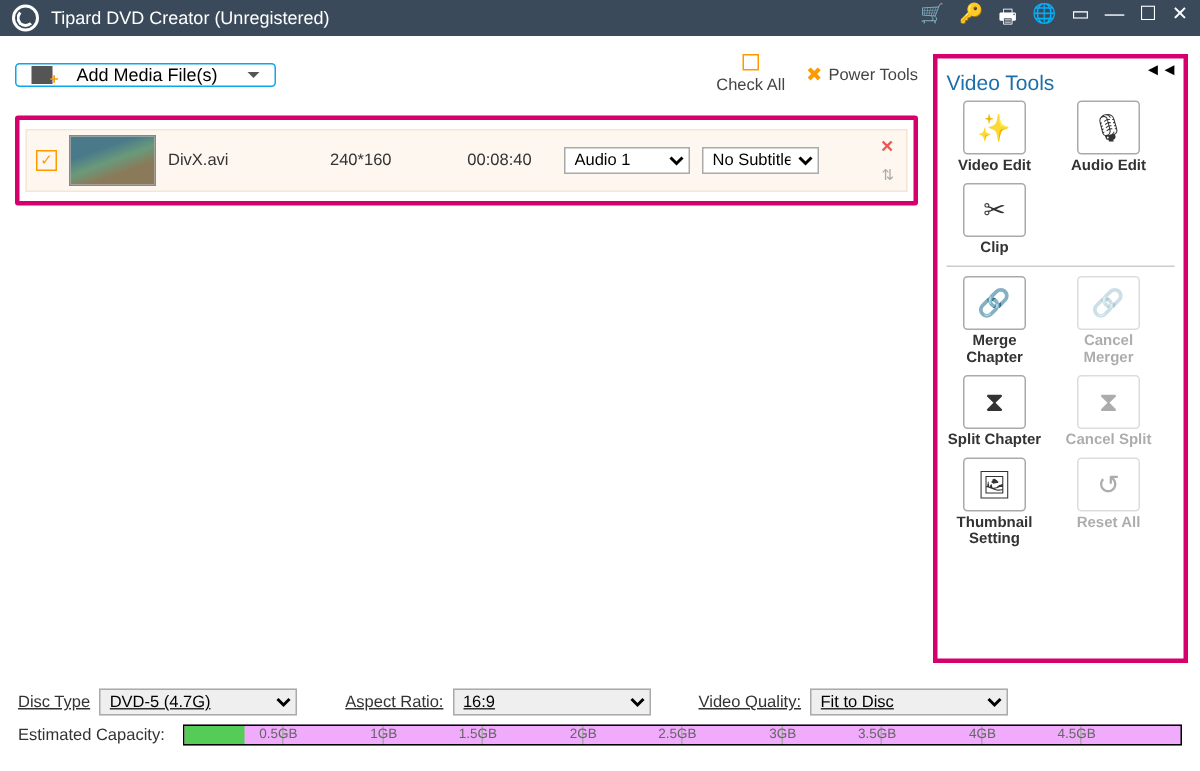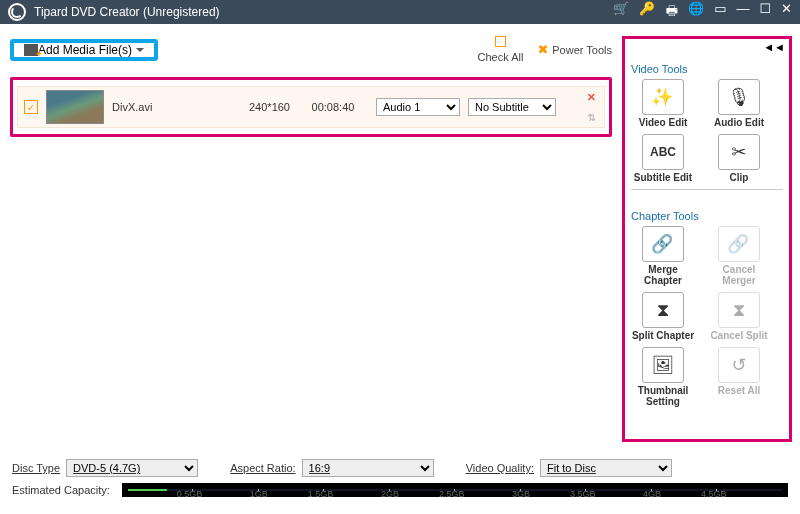--- a/index.html
+++ b/index.html
@@ -8,60 +8,60 @@
 .titlebar { height: 24px; background: #3a4a5a; color: #fff; display: flex; align-items: center; padding: 0 8px; font-size: 12px; }
 .titlebar .logo { width: 18px; height: 18px; border: 2px solid #fff; border-radius: 50%; margin-right: 8px; display: flex; align-items: center; justify-content: center; }
 .titlebar .logo::before { content: ''; width: 8px; height: 8px; border: 2px solid #fff; border-radius: 50%; border-top-color: transparent; border-right-color: transparent; }
 .titlebar .title { flex: 1; }
 .titlebar .controls { display: flex; gap: 10px; }
 .titlebar .controls span { cursor: pointer; font-size: 13px; }
 
 .content { display: flex; height: 426px; }
 .main { flex: 1; padding: 12px 10px 0 10px; position: relative; }
 .toolbar-row { display: flex; align-items: center; }
-.add-media { border: 4px solid #0ea5e9; border-radius: 3px; padding: 0 10px; font-size: 12px; background: #fff; cursor: pointer; display: flex; align-items: center; gap: 0; }
+.add-media { border: 1px solid #0ea5e9; border-radius: 3px; padding: 0 10px; font-size: 12px; background: #fff; cursor: pointer; display: flex; align-items: center; gap: 16px; }
 .add-media .icon-box { width: 14px; height: 12px; background: #555; position: relative; }
 .add-media .icon-box::after { content: '+'; position: absolute; right: -4px; bottom: -3px; color: #f90; font-size: 10px; font-weight: bold; }
 .add-media .caret { border: 4px solid transparent; border-top-color: #555; margin-left: 4px; margin-top: 4px; }
 .spacer { flex: 1; }
 .checkall { display: flex; align-items: center; gap: 4px; font-size: 11px; color: #444; cursor: pointer; margin-right: 14px; flex-direction: column; }
 .checkall .box { width: 11px; height: 11px; border: 1px solid #f90; }
 .power-tools { display: flex; align-items: center; gap: 4px; font-size: 11px; color: #444; cursor: pointer; }
 .power-tools .pticon { color: #f90; font-size: 13px; }
 
 .file-area { border: 3px solid #d6006c; margin-top: 14px; border-radius: 2px; padding: 6px 4px; min-height: 56px; }
 .file-row { display: flex; align-items: center; background: #fef7f0; border: 1px solid #f5e5d5; padding: 3px 6px; font-size: 11px; color: #333; gap: 8px; position: relative; }
 .file-row .chk { width: 14px; height: 14px; border: 1px solid #f90; display: flex; align-items: center; justify-content: center; color: #f90; font-size: 10px; cursor: pointer; }
 .file-row .thumb { width: 58px; height: 34px; background: linear-gradient(160deg, #4a7a8a 30%, #6a9a7a 50%, #8a7a5a 70%); border: 1px solid #888; }
 .file-row .fname { width: 100px; }
-.file-row .dims { width: 70px; text-align: right; }
+.file-row .dims { width: 70px; text-align: left; }
 .file-row .dur { width: 70px; text-align: center; }
 .file-row select { font-size: 11px; border: 1px solid #aaa; background: #fff; padding: 1px 2px; cursor: pointer; }
 .file-row .close-x { color: #e55; font-weight: bold; cursor: pointer; position: absolute; right: 8px; top: 4px; font-size: 11px; }
 .file-row .sort { position: absolute; right: 8px; bottom: 4px; font-size: 10px; color: #aaa; cursor: pointer; }
 
 .sidebar { width: 170px; border: 3px solid #d6006c; margin: 12px 8px 8px 0; padding: 4px 6px 6px 6px; font-size: 11px; position: relative; }
 .collapse { position: absolute; right: 4px; top: 2px; font-size: 11px; cursor: pointer; }
-.section-title { color: #1a6faa; font-size: 11px; margin-bottom: 4px; margin-top: 20px; }
+.section-title { color: #1a6faa; font-size: 14px; margin-bottom: 4px; margin-top: 4px; }
 .tool-grid { display: flex; flex-wrap: wrap; gap: 6px 12px; }
 .tool { width: 64px; display: flex; flex-direction: column; align-items: center; gap: 2px; cursor: pointer; }
 .tool.disabled { opacity: 0.4; cursor: default; }
 .tool .icon { width: 42px; height: 36px; border: 1px solid #aaa; border-radius: 3px; display: flex; align-items: center; justify-content: center; font-size: 18px; color: #333; }
 .tool .lbl { font-size: 10px; text-align: center; line-height: 1.1; color: #333; font-weight: bold; }
 .divider { border-top: 1px solid #ccc; margin: 6px 0; }
 
 .bottom { padding: 8px 12px 4px 12px; border-top: 1px solid transparent; }
 .settings-row { display: flex; align-items: center; gap: 6px; font-size: 11px; color: #333; margin-bottom: 6px; text-decoration: underline; }
 .settings-row label { white-space: nowrap; }
 .settings-row select { font-size: 11px; border: 1px solid #aaa; width: 132px; padding: 1px 2px; cursor: pointer; }
 .settings-row .gap { flex: 1; }
 
 .cap-row { display: flex; align-items: center; font-size: 11px; color: #333; gap: 12px; }
 .cap-label { white-space: nowrap; }
-.cap-bar { flex: 1; height: 14px; border: 6px solid #000000; position: relative; background: #0f172a; }
+.cap-bar { flex: 1; height: 14px; border: 1px solid #000000; position: relative; background: #f0abfc; }
 .cap-fill { position: absolute; left: 0; top: 0; bottom: 0; width: 6%; background: #5c5; }
 .cap-ticks { position: absolute; inset: 0; display: flex; }
 .cap-ticks div { flex: 1; border-right: 1px solid #aaa; position: relative; }
 .cap-ticks div:last-child { border-right: none; }
 .cap-ticks span { position: absolute; right: -10px; top: 0; font-size: 9px; color: #666; }
 .next-btn { width: 94px; height: 26px; background: #f90; color: #fff; border: none; border-radius: 2px; font-size: 13px; cursor: pointer; margin-left: 14px; }
 </style>
 </head>
 <body>
 
@@ -100,50 +100,45 @@
     </div>
 
     <div class="file-area">
       <div class="file-row">
         <span class="chk">✓</span>
         <div class="thumb"></div>
         <span class="fname">DivX.avi</span>
         <span class="dims">240*160</span>
         <span class="dur">00:08:40</span>
         <select style="width:84px"><option>Audio 1</option></select>
-        <select style="width:88px"><option>No Subtitle</option></select>
+        <select style="width:78px"><option>No Subtitle</option></select>
         <span class="close-x">✕</span>
         <span class="sort">⇅</span>
       </div>
     </div>
   </div>
 
   <div class="sidebar">
     <span class="collapse">◄◄</span>
     <div class="section-title">Video Tools</div>
     <div class="tool-grid">
       <div class="tool">
         <div class="icon">✨</div>
         <div class="lbl">Video Edit</div>
       </div>
       <div class="tool">
         <div class="icon">🎙</div>
         <div class="lbl">Audio Edit</div>
       </div>
       <div class="tool">
-        <div class="icon" style="font-size:12px;font-weight:bold">ABC</div>
-        <div class="lbl">Subtitle Edit</div>
-      </div>
-      <div class="tool">
         <div class="icon">✂</div>
         <div class="lbl">Clip</div>
       </div>
     </div>
     <div class="divider"></div>
-    <div class="section-title">Chapter Tools</div>
     <div class="tool-grid">
       <div class="tool">
         <div class="icon">🔗</div>
         <div class="lbl">Merge Chapter</div>
       </div>
       <div class="tool disabled">
         <div class="icon">🔗</div>
         <div class="lbl">Cancel Merger</div>
       </div>
       <div class="tool">

